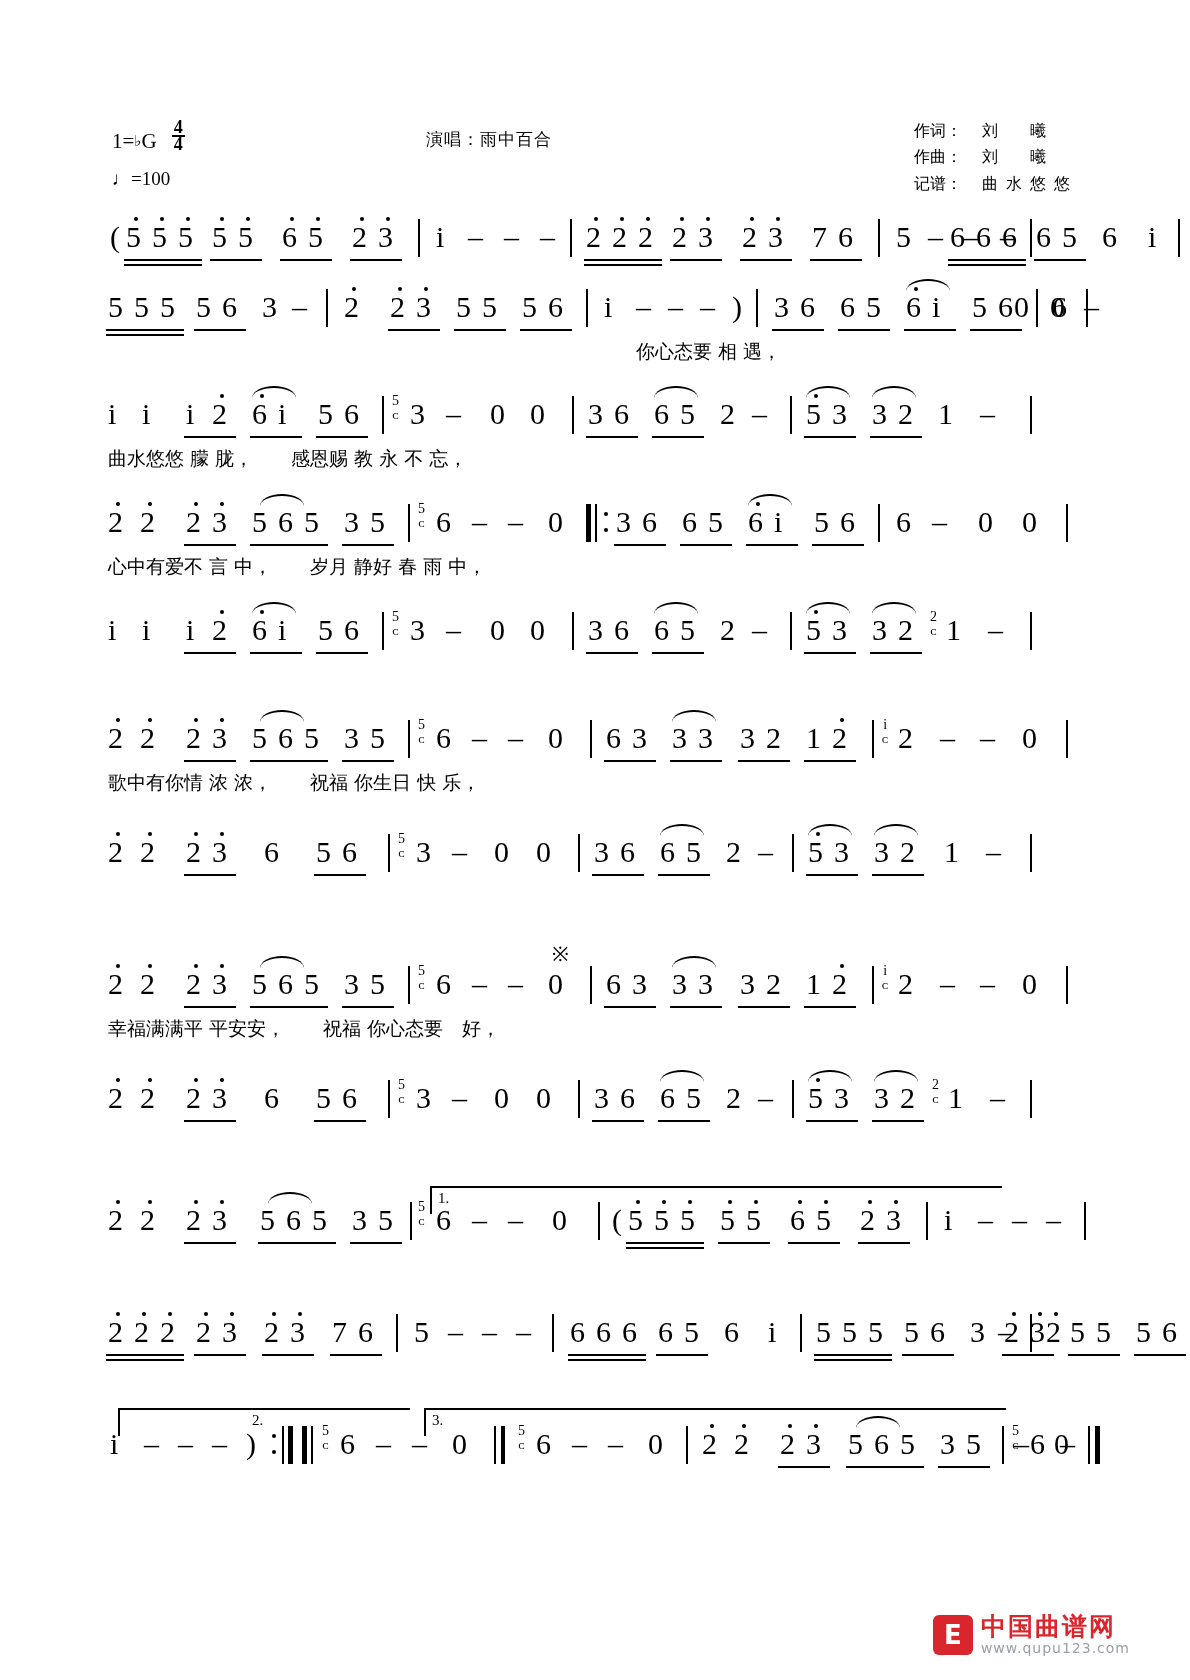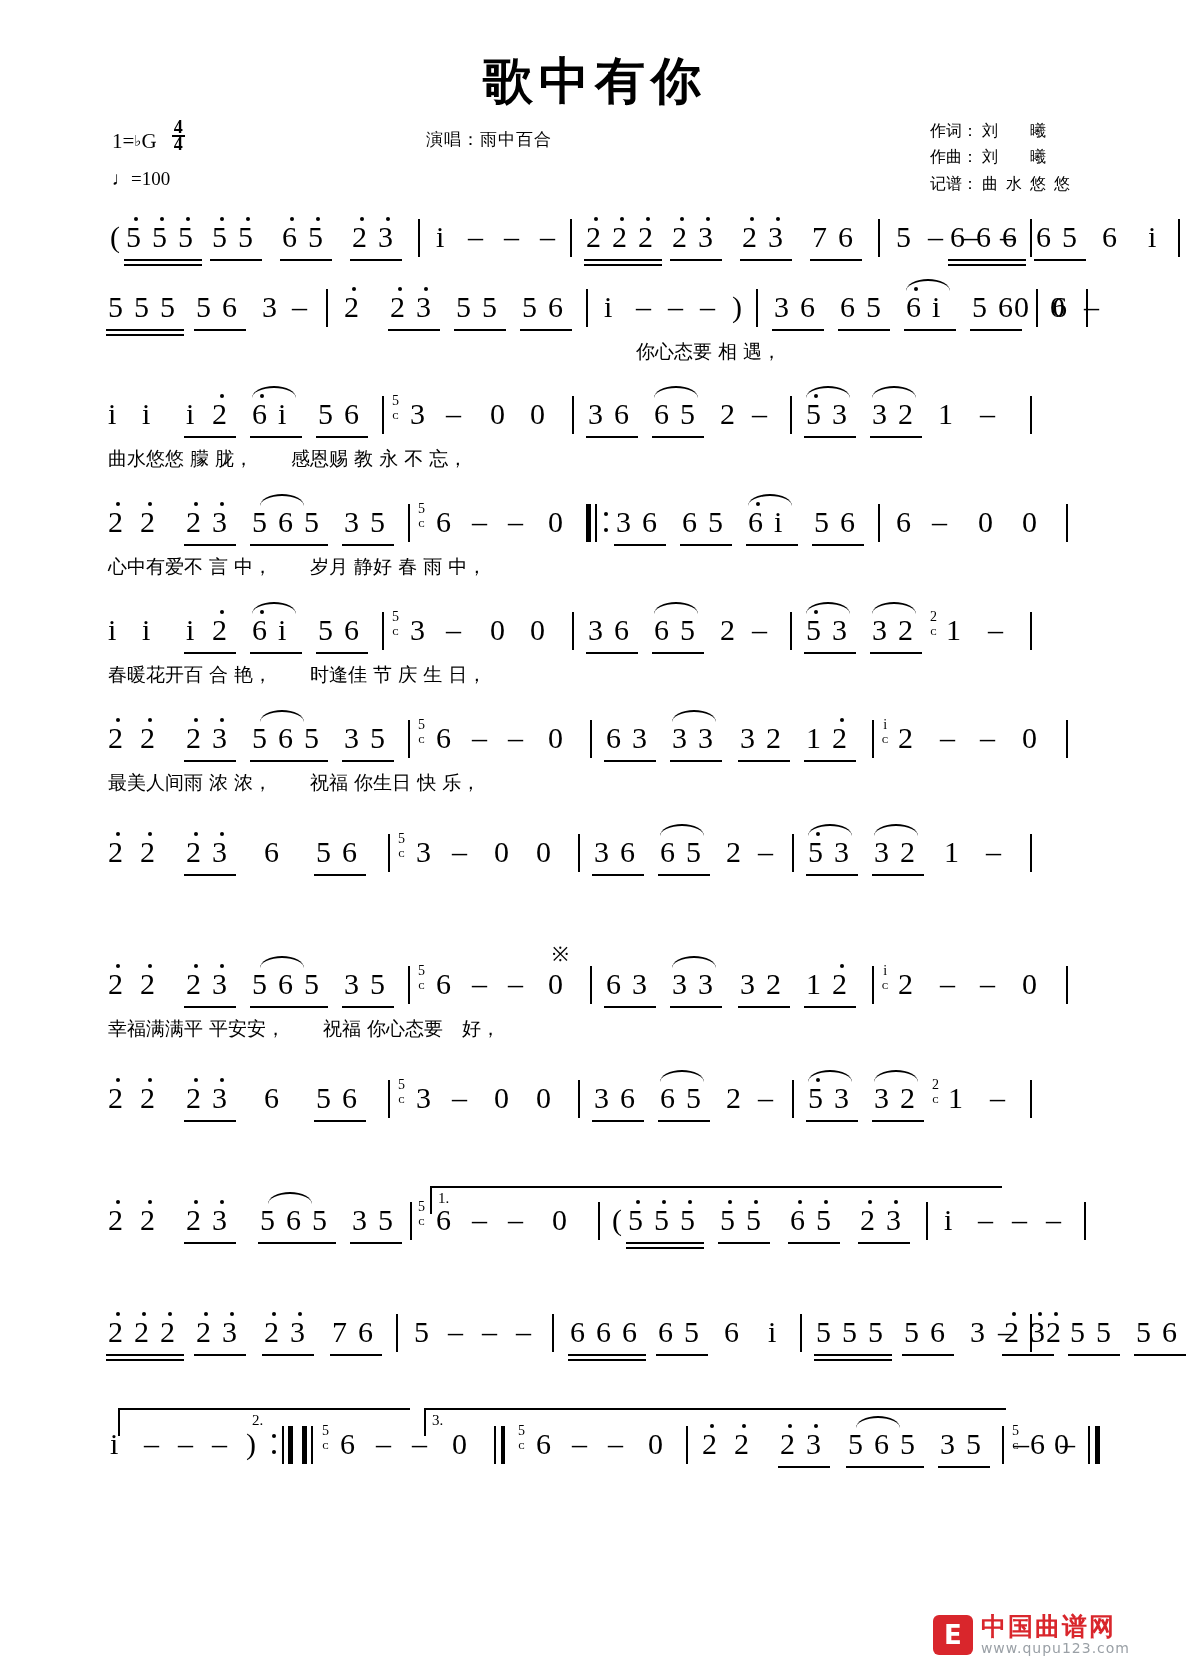--- a/index.html
+++ b/index.html
@@ -70,21 +70,21 @@
   .credits {
     position: absolute;
     right: 112px;
     top: 118px;
     font-family: "DejaVu Sans", sans-serif;
     font-size: 16px;
     line-height: 1.65;
     text-align: left;
   }
   .credits .lbl { letter-spacing: 0px; }
-  .credits .nm { margin-left: 4px; letter-spacing: 8px; }
+  .credits .nm { margin-left: 20px; letter-spacing: 8px; }
 
   
   .sys {
     position: absolute;
     left: 100px;
     width: 1000px;
   }
   .notes {
     position: relative;
     height: 52px;
@@ -201,21 +201,20 @@
     font-size: 14px;
     color: #9aa0a6;
     letter-spacing: 1px;
   }
 </style>
 </head>
 <body>
 
 <div class="sheet">
 
-  <div class="title">歌中有你</div>
   <div class="singer">演唱：雨中百合</div>
 
   <div class="keyblock">
     <span>1=</span><span class="flat">♭</span><span>G</span>
     <span class="timesig">
       <span style="display:block;border-bottom:2px solid #000;padding:0 2px;">4</span>
       <span style="display:block;padding:0 2px;">4</span>
     </span>
   </div>
   <div class="tempo">♩=100</div>
@@ -546,23 +545,20 @@
       <span class="slur" style="left:772px;top:-6px;width:44px;"></span>
       <span class="beam1" style="left:770px;top:44px;width:52px;"></span>
       <span class="pre5" style="left:830px;">
           <b>2</b>
           <b class="dn">ᴄ</b>
         </span>
       <span class="n" style="left:846px;">1</span>
         <span class="n" style="left:888px;">–</span>
       <span class="bar" style="left:930px;"></span>
     </div>
-    <div class="lyr">
-      <span class="ly" style="left:8px;">春暖花开百 合 艳，　　时逢佳 节 庆 生 日，</span>
-    </div>
   </div>
 
   <div class="sys" style="top:716px;">
     <div class="notes">
       <span class="n" style="left:8px;">2</span>
         <span class="n" style="left:40px;">2</span>
       <span class="dotu" style="left:16px;top:2px;"></span>
         <span class="dotu" style="left:48px;top:2px;"></span>
       <span class="n" style="left:86px;">2</span>
         <span class="n" style="left:112px;">3</span>
@@ -607,21 +603,21 @@
           <b>i</b>
           <b class="dn">ᴄ</b>
         </span>
       <span class="n" style="left:798px;">2</span>
       <span class="n" style="left:840px;">–</span>
         <span class="n" style="left:880px;">–</span>
         <span class="n" style="left:922px;">0</span>
       <span class="bar" style="left:966px;"></span>
     </div>
     <div class="lyr">
-      <span class="ly" style="left:8px;">最美人间雨 浓 浓，　　祝福 你生日 快 乐，</span>
+      <span class="ly" style="left:8px;">歌中有你情 浓 浓，　　祝福 你生日 快 乐，</span>
     </div>
   </div>
 
   <div class="sys" style="top:830px;">
     <div class="notes">
       <span class="n" style="left:8px;">2</span>
         <span class="n" style="left:40px;">2</span>
       <span class="dotu" style="left:16px;top:2px;"></span>
         <span class="dotu" style="left:48px;top:2px;"></span>
       <span class="n" style="left:86px;">2</span>

